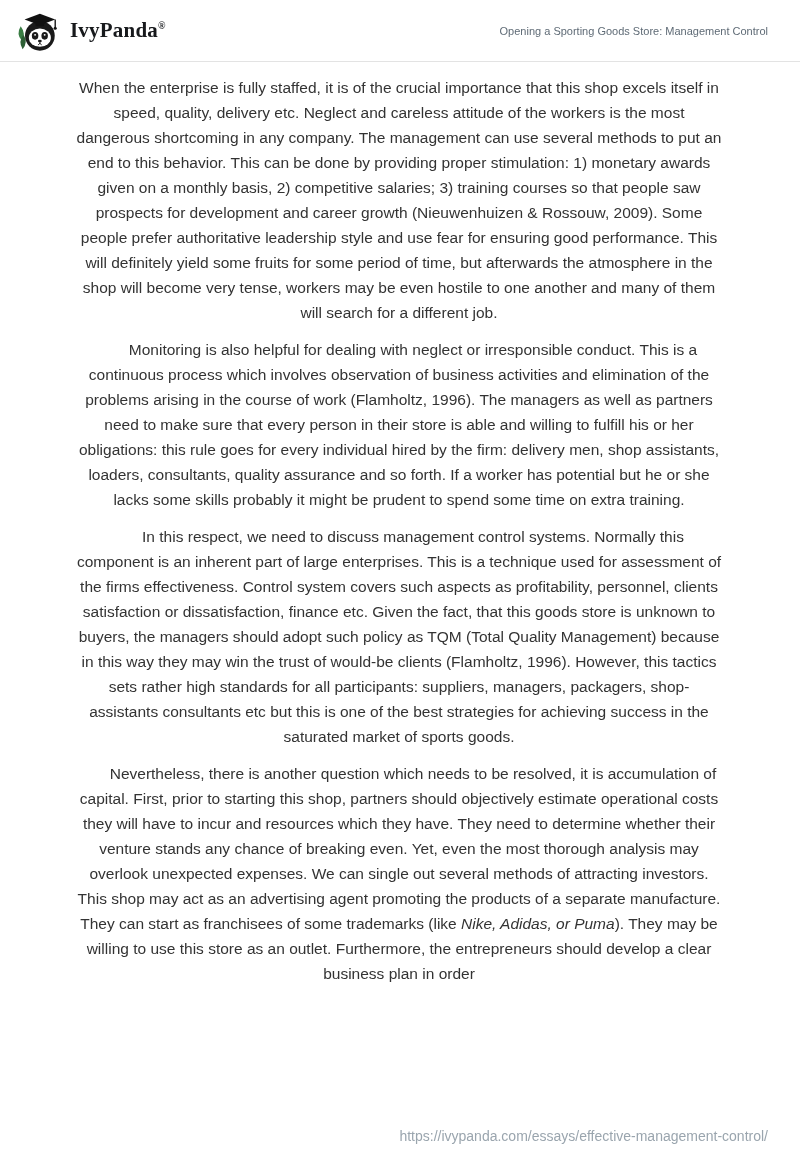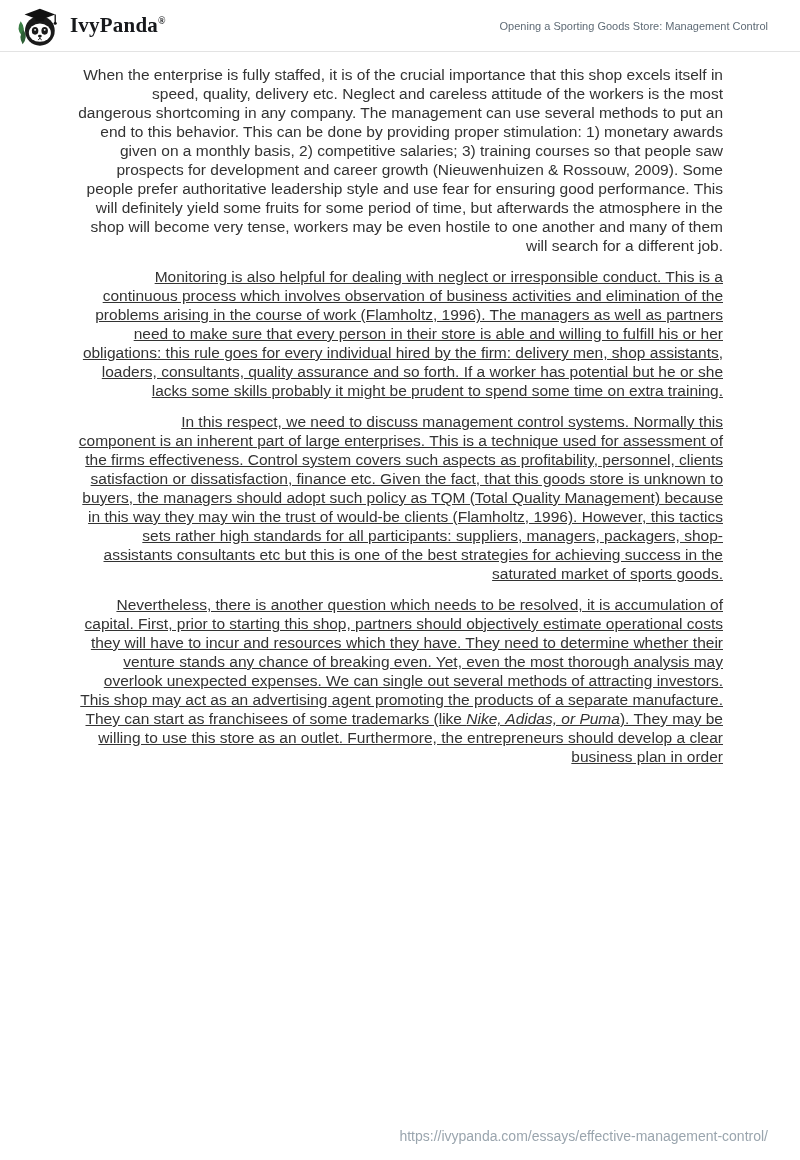--- a/index.html
+++ b/index.html
@@ -11,21 +11,21 @@
     margin: 0 auto;
     background: #ffffff;
     font-family: "Liberation Sans", "DejaVu Sans", sans-serif;
     color: #333333;
     overflow: hidden;
   }
   .header {
     display: flex;
     align-items: center;
     justify-content: space-between;
-    height: 52px;
+    height: 62px;
     padding: 0 32px 0 14px;
     border-bottom: 1px solid #e3e3e3;
   }
   .brand {
     display: flex;
     align-items: center;
     gap: 10px;
     text-decoration: none;
     color: #17191c;
     cursor: pointer;
@@ -42,26 +42,26 @@
   .page-title {
     font-size: 11px;
     color: #5f6b76;
     white-space: nowrap;
   }
   .content {
     padding: 13px 77px 0 75px;
   }
   .content p {
     font-size: 15.5px;
-    line-height: 19px;
+    line-height: 25px;
     color: #333333;
     margin: 0 0 12px 0;
-    text-align: right;
+    text-align: center;
   }
-  .content p.indent { text-indent: 28px; text-decoration: underline; }
+  .content p.indent { text-indent: 28px; }
   .italic { font-style: italic; }
   .footer-url {
     position: absolute;
     right: 32px;
     bottom: 16px;
     font-size: 14px;
     color: #9aa5ae;
     text-decoration: none;
     cursor: pointer;
   }

